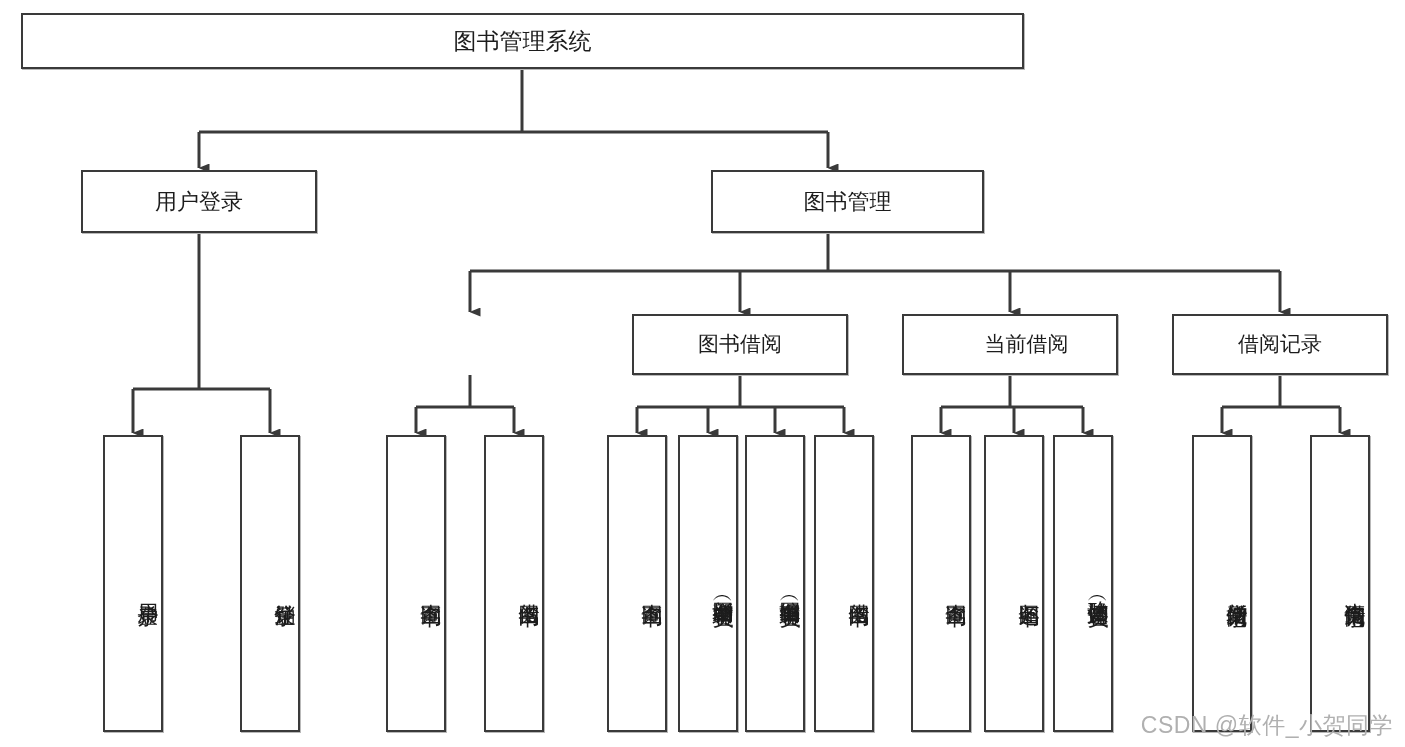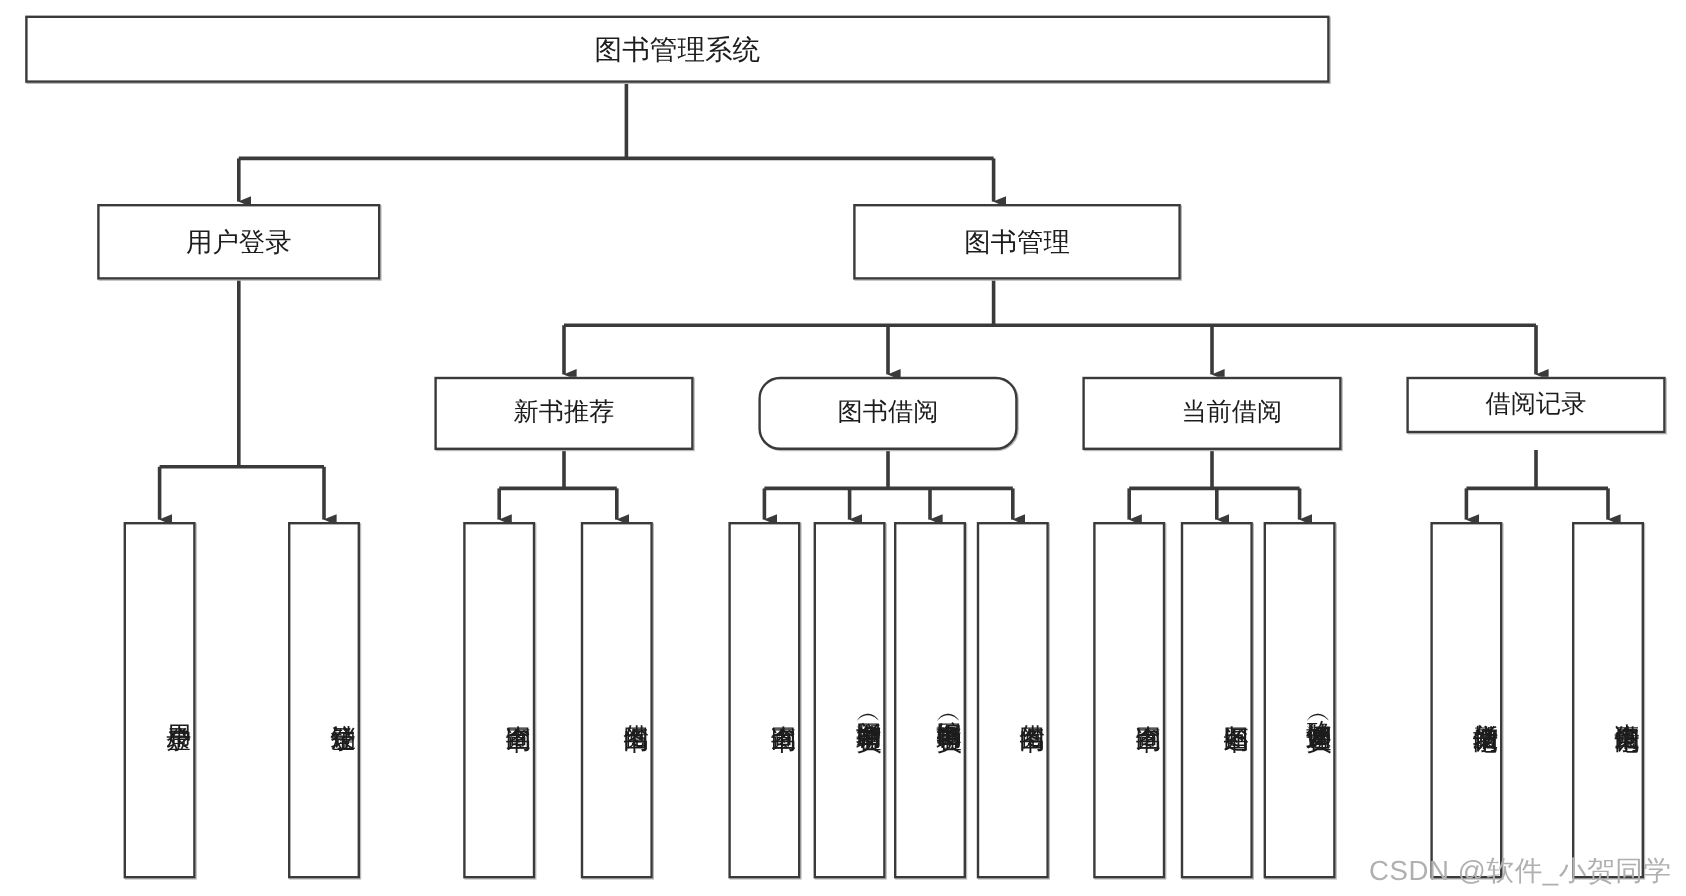--- a/index.html
+++ b/index.html
@@ -117,41 +117,38 @@
         <line x1="941" y1="407" x2="941" y2="433" marker-end="url(#arrowhead)"></line>
         <line x1="1014" y1="407" x2="1014" y2="433" marker-end="url(#arrowhead)"></line>
         <line x1="1083" y1="407" x2="1083" y2="433" marker-end="url(#arrowhead)"></line>
         <line x1="1280" y1="375" x2="1280" y2="407"></line>
         <line x1="1222" y1="407" x2="1340" y2="407"></line>
         <line x1="1222" y1="407" x2="1222" y2="433" marker-end="url(#arrowhead)"></line>
         <line x1="1340" y1="407" x2="1340" y2="433" marker-end="url(#arrowhead)"></line>
       </g>
   </svg>
 
-  <div class="node horizontal root-node" style="left: 21px; top: 13px; width: 1087px; height: 56px;">
+  <div class="node horizontal root-node" style="left: 21px; top: 13px; width: 1003px; height: 56px;">
     <span class="label">图书管理系统</span>
   </div>
 
   <div class="node horizontal level1-node" style="left: 81px; top: 170px; width: 236px; height: 63px;">
     <span class="label">用户登录</span>
   </div>
   <div class="node horizontal level1-node" style="left: 711px; top: 170px; width: 273px; height: 63px;">
     <span class="label">图书管理</span>
   </div>
 
-  <div class="node horizontal level2-node" style="left: 362px; top: 314px; width: 216px; height: 61px;">
-    <span class="label">新书推荐</span>
-  </div>
-  <div class="node horizontal level2-node" style="left: 632px; top: 314px; width: 216px; height: 61px; border-radius: 18px;">
+  <div class="node horizontal level2-node" style="left: 632px; top: 314px; width: 216px; height: 61px;">
     <span class="label">图书借阅</span>
   </div>
   <div class="node horizontal level2-node" style="left: 902px; top: 314px; width: 216px; height: 61px; padding-left: 33px;">
     <span class="label">当前借阅</span>
   </div>
-  <div class="node horizontal level2-node" style="left: 1172px; top: 314px; width: 216px; height: 47px;">
+  <div class="node horizontal level2-node" style="left: 1172px; top: 314px; width: 216px; height: 61px;">
     <span class="label">借阅记录</span>
   </div>
 
   <div class="node vertical leaf-node" style="left: 103px; top: 435px; width: 60px; height: 297px;">
     <span class="label">用户登录</span>
   </div>
   <div class="node vertical leaf-node" style="left: 240px; top: 435px; width: 60px; height: 297px;">
     <span class="label">注销登录</span>
   </div>
   <div class="node vertical leaf-node" style="left: 386px; top: 435px; width: 60px; height: 297px;">

